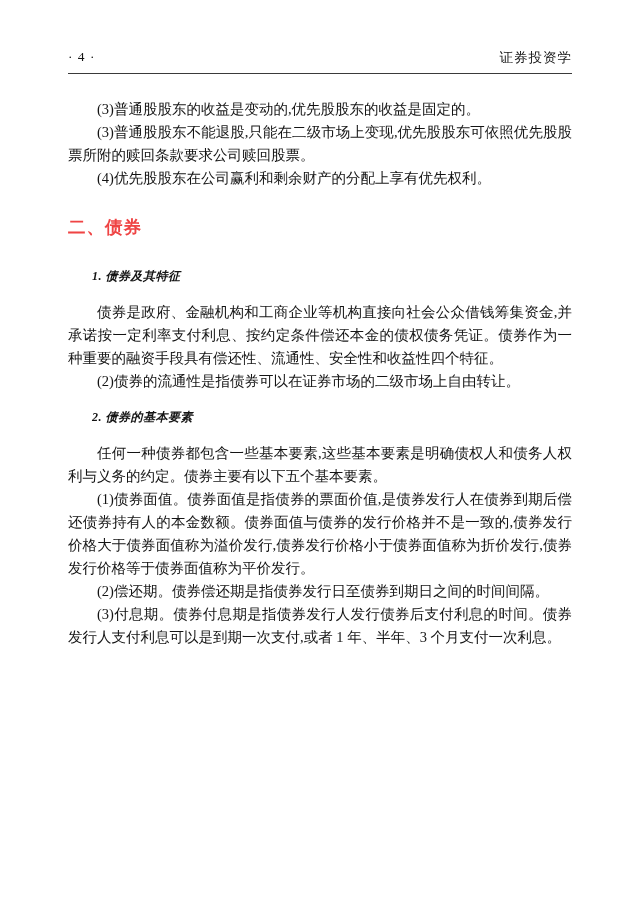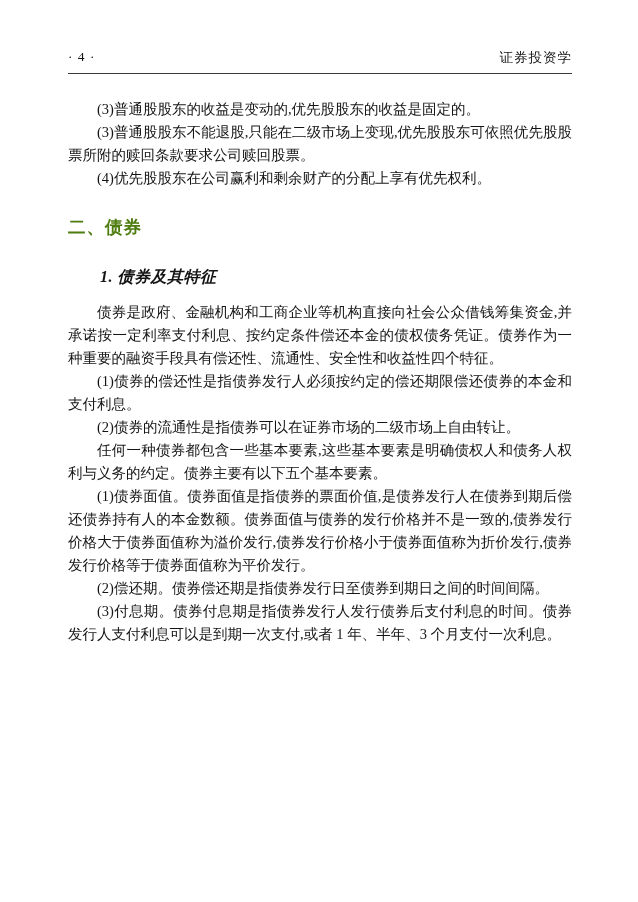--- a/index.html
+++ b/index.html
@@ -48,24 +48,24 @@
     margin: 0;
     text-indent: 2em;
   }
   h2.section {
     font-family: "Liberation Sans", "DejaVu Sans", sans-serif;
     font-weight: bold;
     font-size: 17.5px;
     letter-spacing: 1px;
     margin: 26px 0 26px 0;
     text-indent: 0;
-    color: #4d7c0f;
+    color: #ef4444;
   }
   h3.sub {
-    font-size: 16px;
+    font-size: 12px;
     font-weight: bold;
     font-style: italic;
     margin: 13px 0 13px 0;
     line-height: 23px;
     text-indent: 2em;
     letter-spacing: 0.5px;
   }
 </style>
 </head>
 <body>
@@ -81,23 +81,23 @@
 
     <p class="para">(3)普通股股东的收益是变动的,优先股股东的收益是固定的。</p>
     <p class="para">(3)普通股股东不能退股,只能在二级市场上变现,优先股股东可依照优先股股票所附的赎回条款要求公司赎回股票。</p>
     <p class="para">(4)优先股股东在公司赢利和剩余财产的分配上享有优先权利。</p>
 
     <h2 class="section">二、债券</h2>
 
     <h3 class="sub">1. 债券及其特征</h3>
 
     <p class="para">债券是政府、金融机构和工商企业等机构直接向社会公众借钱筹集资金,并承诺按一定利率支付利息、按约定条件偿还本金的债权债务凭证。债券作为一种重要的融资手段具有偿还性、流通性、安全性和收益性四个特征。</p>
-    <p class="para">(1)债券的偿还性是指债券发行人必须按约定的偿还期限偿还债券的本金和支付利息。</p>
     <p class="para">(2)债券的流通性是指债券可以在证券市场的二级市场上自由转让。</p>
 
+    <h3 class="sub">2. 债券的基本要素</h3>
 
     <p class="para">任何一种债券都包含一些基本要素,这些基本要素是明确债权人和债务人权利与义务的约定。债券主要有以下五个基本要素。</p>
     <p class="para">(1)债券面值。债券面值是指债券的票面价值,是债券发行人在债券到期后偿还债券持有人的本金数额。债券面值与债券的发行价格并不是一致的,债券发行价格大于债券面值称为溢价发行,债券发行价格小于债券面值称为折价发行,债券发行价格等于债券面值称为平价发行。</p>
     <p class="para">(2)偿还期。债券偿还期是指债券发行日至债券到期日之间的时间间隔。</p>
     <p class="para">(3)付息期。债券付息期是指债券发行人发行债券后支付利息的时间。债券发行人支付利息可以是到期一次支付,或者 1 年、半年、3 个月支付一次利息。</p>
 
   </div>
 
 </div>
 

